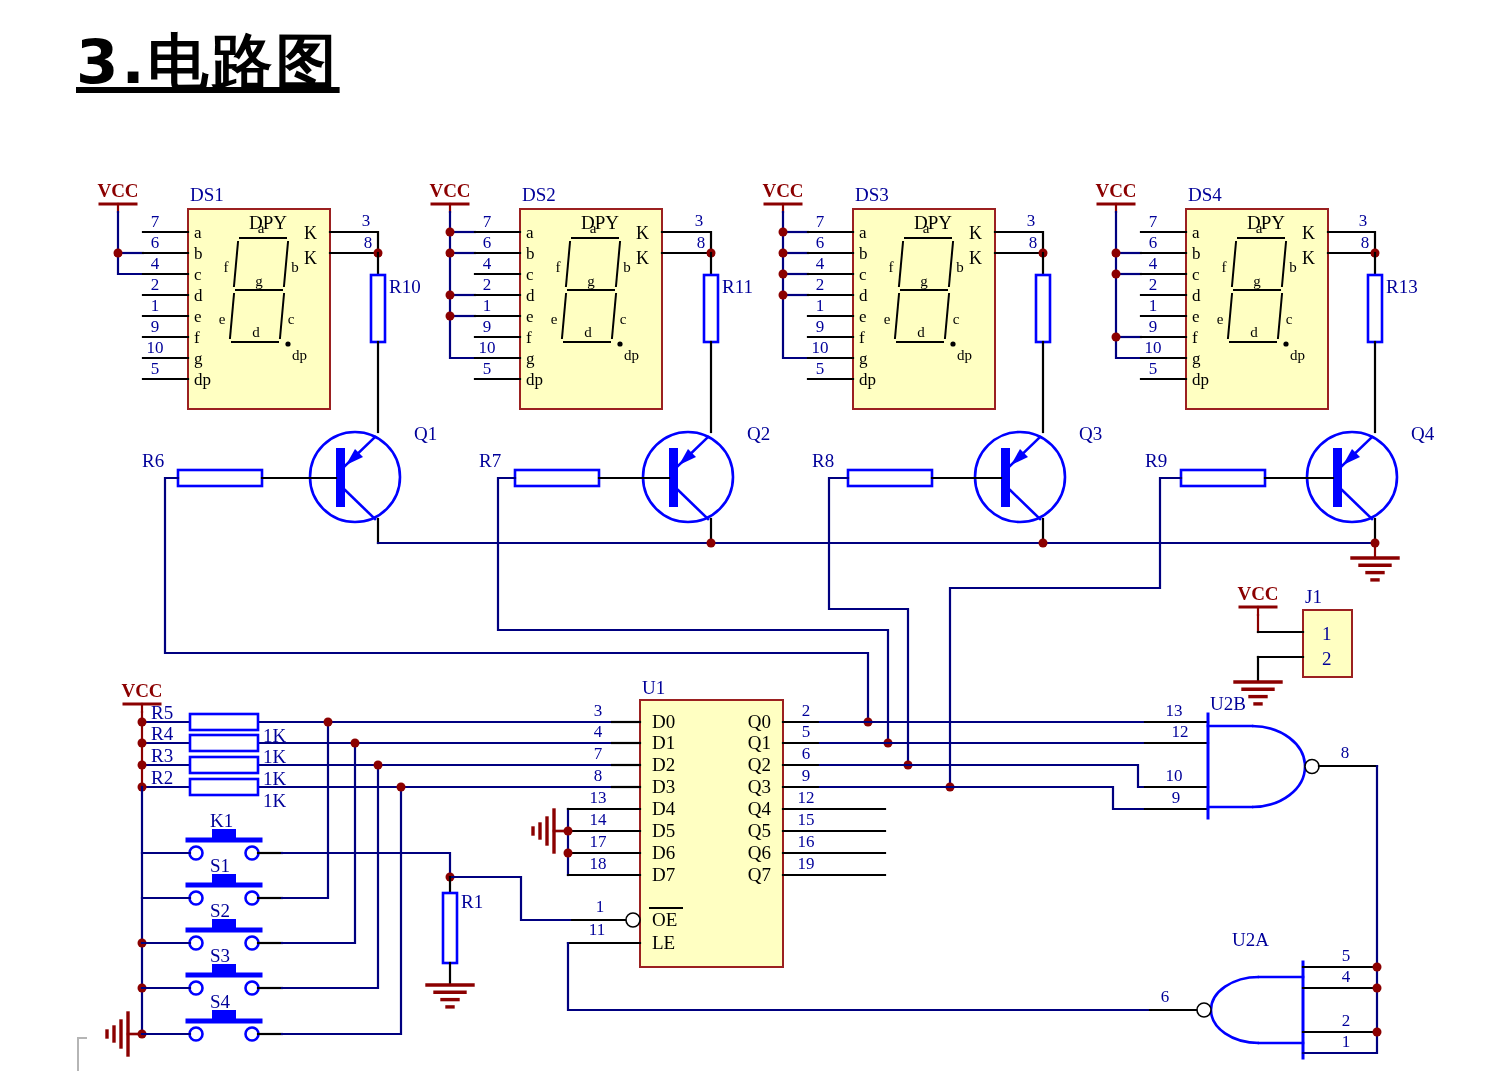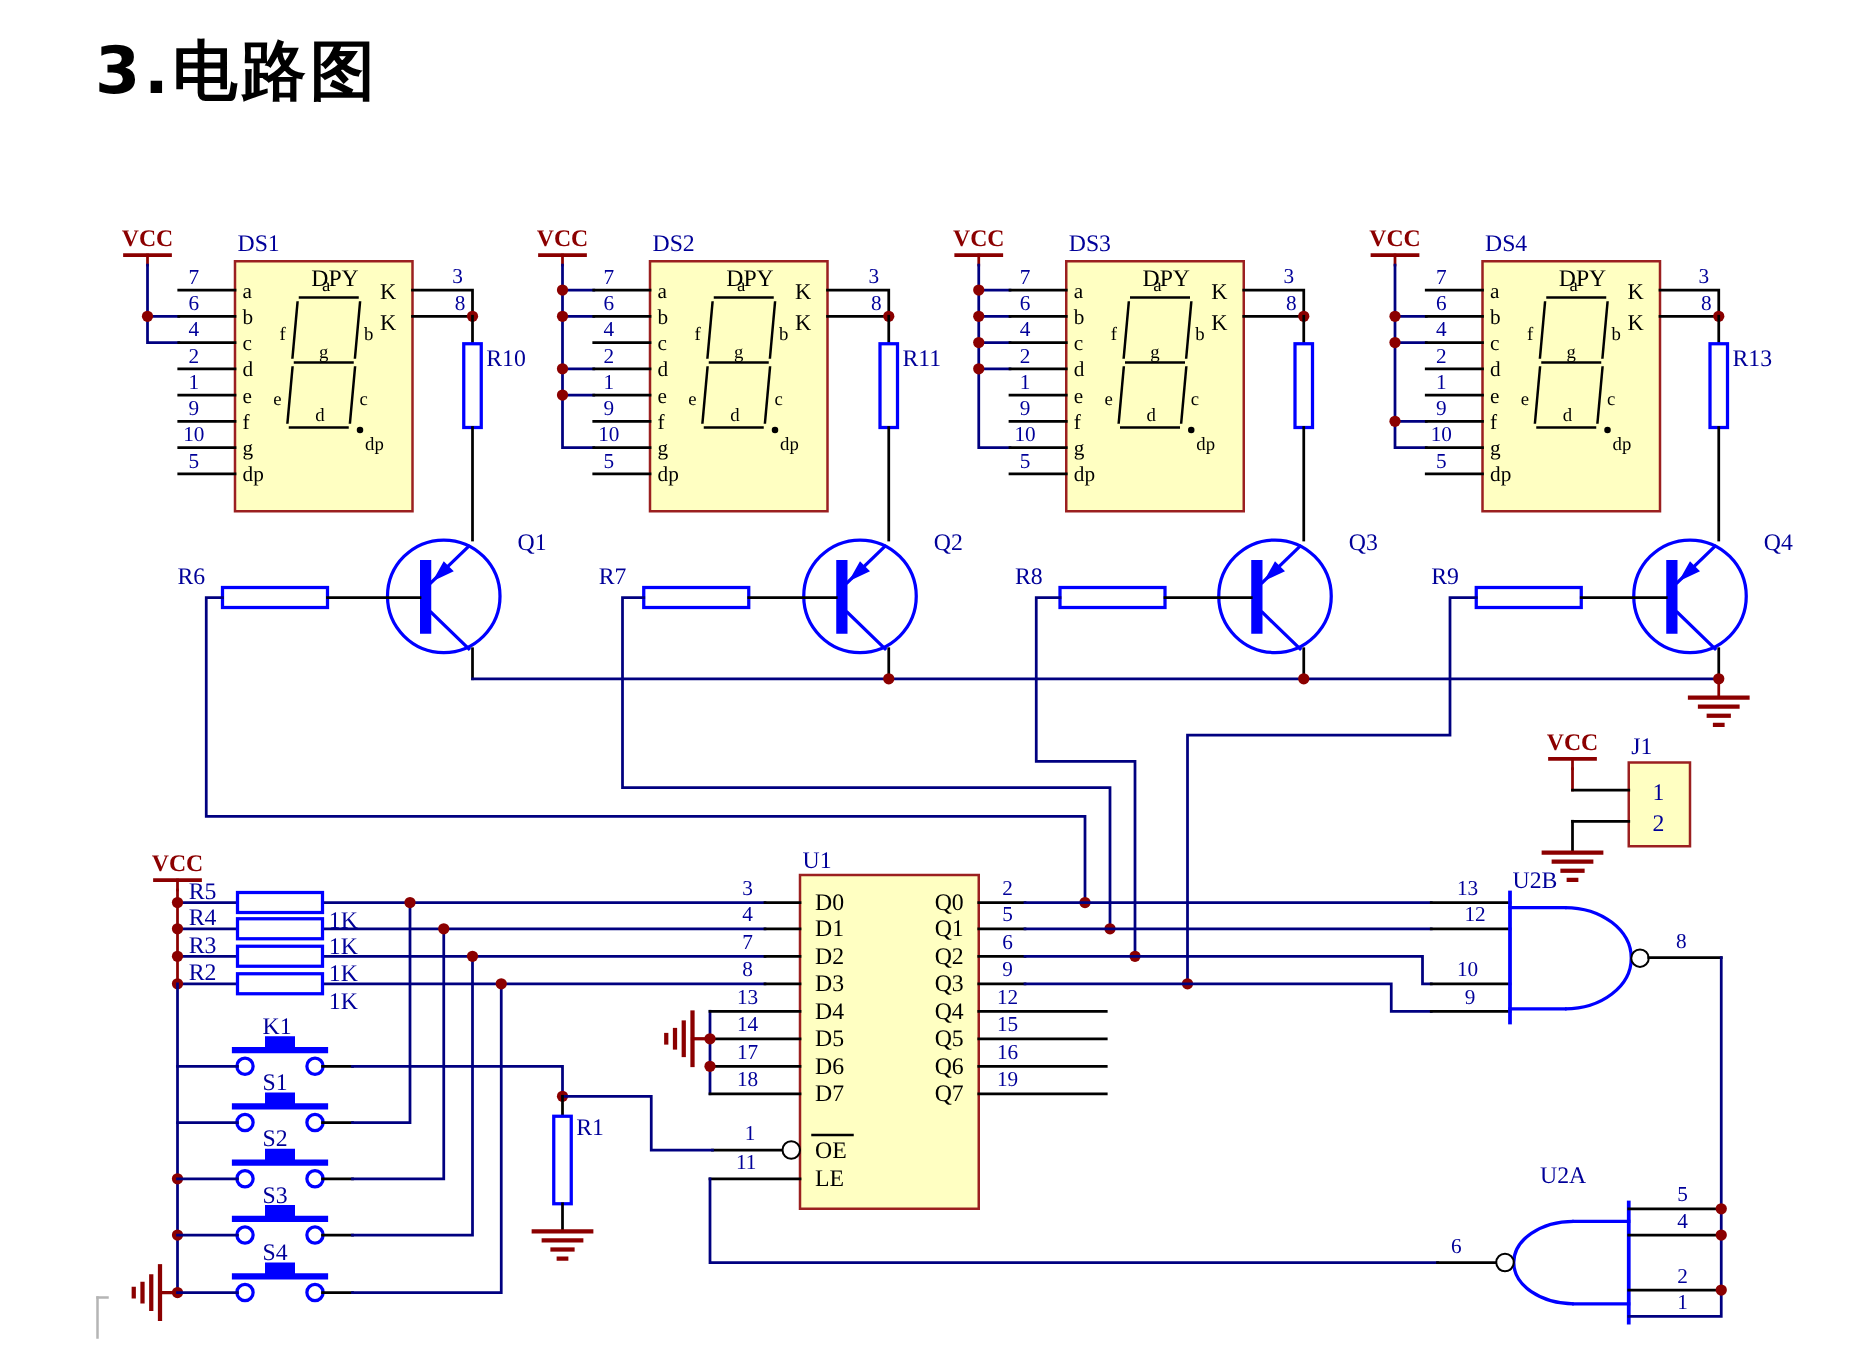--- a/index.html
+++ b/index.html
@@ -1,19 +1,19 @@
 <!DOCTYPE html>
 <html><head>
 <meta charset="utf-8">
 <style>
   html,body{margin:0;padding:0;background:#ffffff;}
   .page{position:relative;width:1500px;height:1081px;background:#fff;overflow:hidden;
         font-family:"Liberation Serif", serif;}
-  .title{position:absolute;left:76px;top:22px;font-size:52px;font-weight:700;color:#000;
-         font-family:"DejaVu Sans", sans-serif;letter-spacing:3px;}
+  .title{position:absolute;left:76px;top:22px;font-size:61px;font-weight:700;color:#000;
+         font-family:"DejaVu Sans", sans-serif;letter-spacing:3px;text-decoration:underline;}
   svg{position:absolute;left:0;top:0;}
 </style>
 </head>
 <body>
 
 <div class="page">
   <div class="title">3.电路图</div>
   <svg id="schematic" width="1500" height="1081" viewBox="0 0 1500 1081">
       <rect x="188" y="209" width="142" height="200" fill="#FFFFC2" stroke="#9B2020" stroke-width="2"></rect>
       <text x="190" y="201" fill="#000099" font-size="19" text-anchor="start" font-family="&quot;Liberation Serif&quot;, serif" font-weight="normal">DS1</text>

